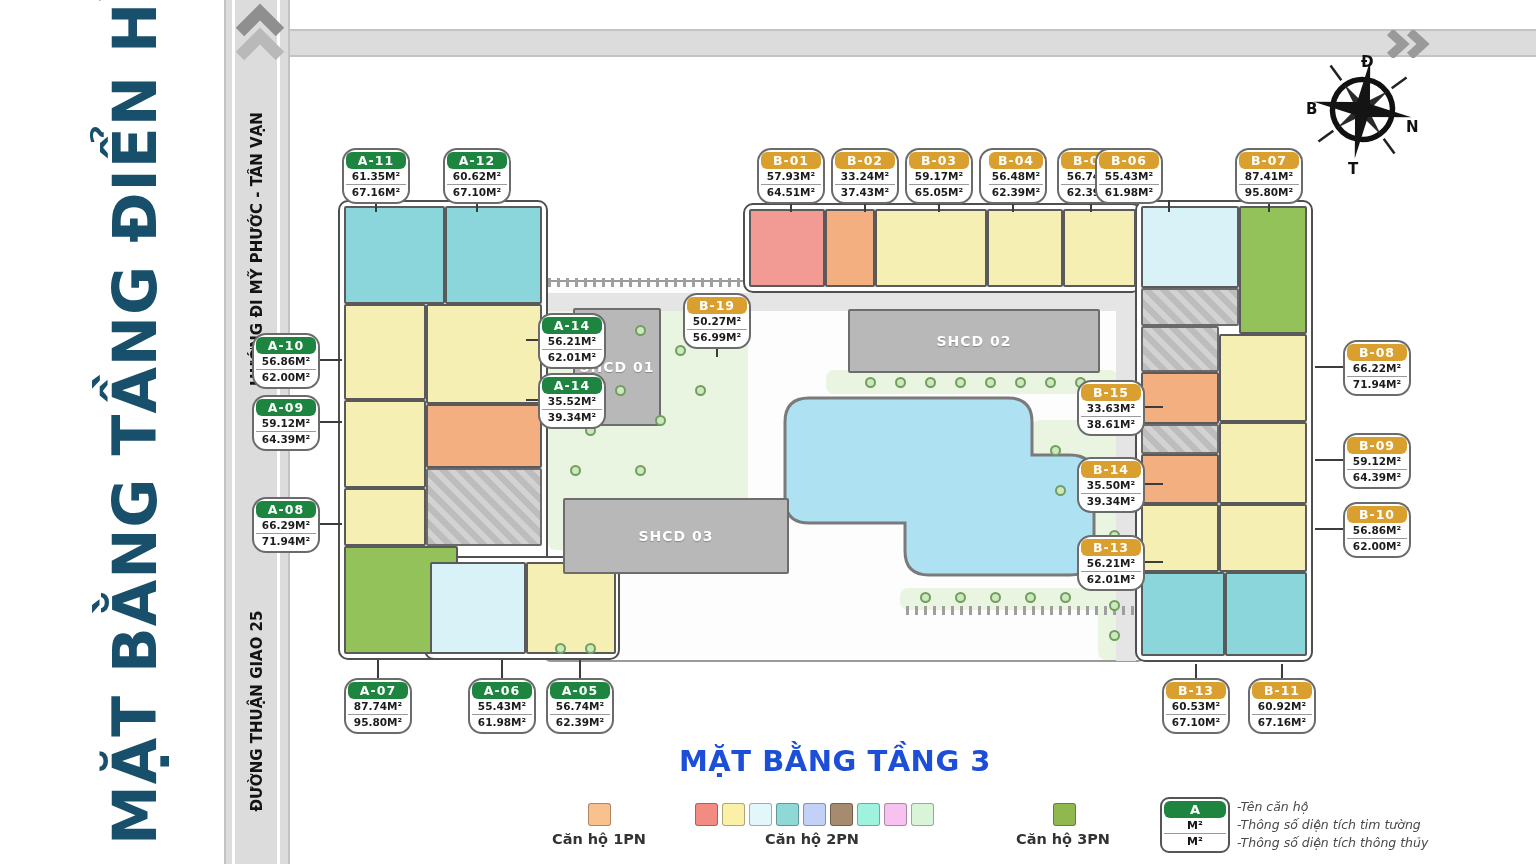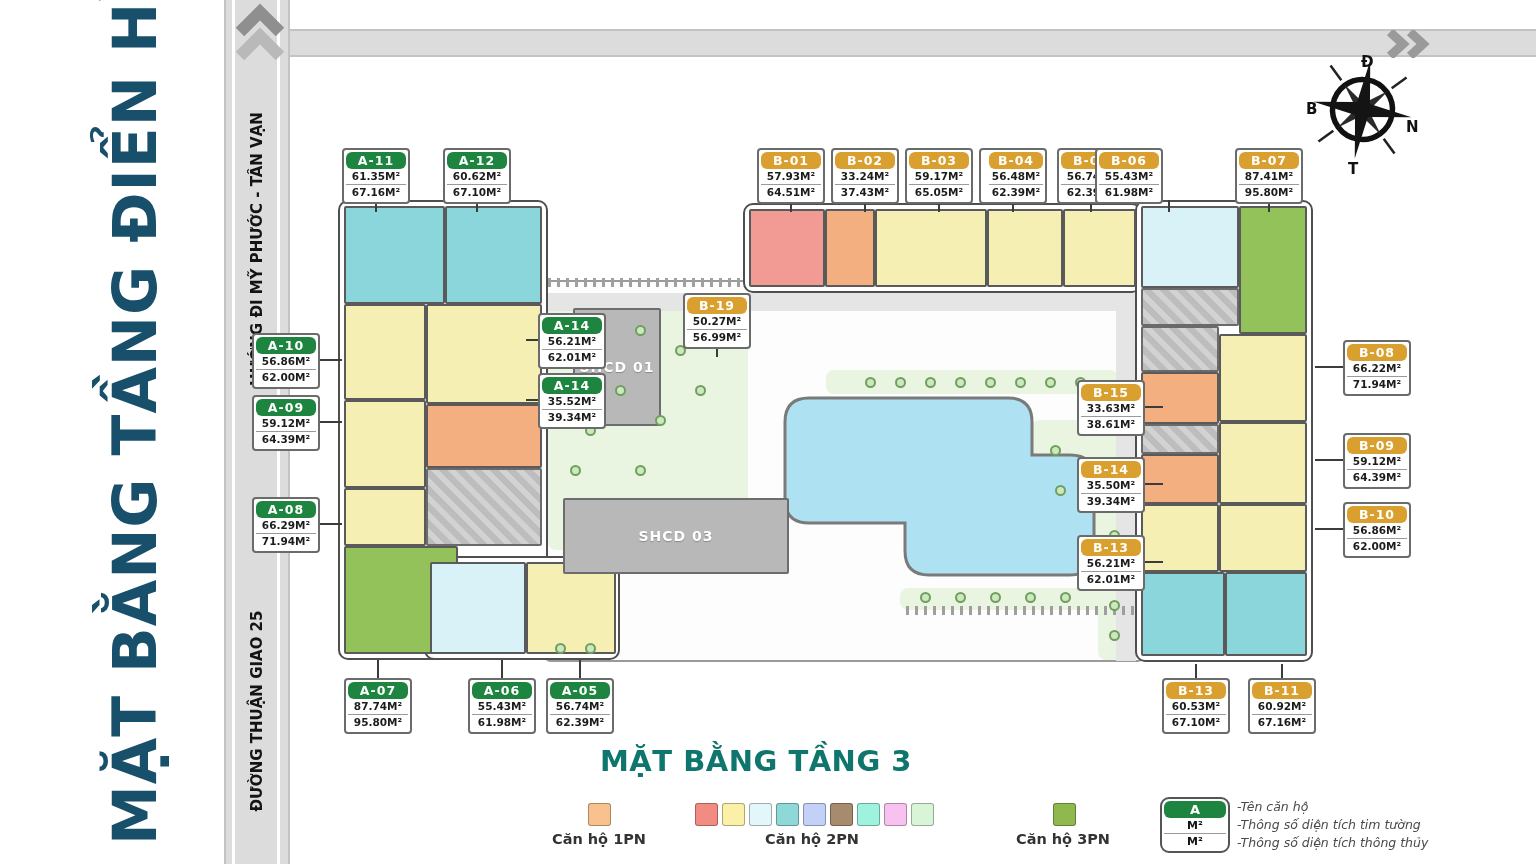--- a/index.html
+++ b/index.html
@@ -35,32 +35,32 @@
   .c-salmon{background:#F29B94}.c-green3{background:#93C25B}.c-cyanl{background:#D8F2F8}
   .core{background:repeating-linear-gradient(45deg,#bdbdbd 0 6px,#d2d2d2 6px 12px);
         border:2px solid #6a6a6a;z-index:6;border-radius:2px}
   .shcd{position:absolute;background:#b8b8b8;border:2px solid #6d6d6d;z-index:6;border-radius:2px;
         display:flex;align-items:center;justify-content:center;color:#fff;font-weight:bold;
         font-size:14px;letter-spacing:1px;text-shadow:0 1px 1px #888}
   .tree{position:absolute;width:11px;height:11px;border-radius:50%;background:#cde8bf;
         border:2px solid #6f9f5e;z-index:8}
 
   
-  .ulabel{position:absolute;width:68px;background:#fff;border:2px solid #6b6b6b;border-radius:4px;
+  .ulabel{position:absolute;width:68px;background:#fff;border:2px solid #6b6b6b;border-radius:14px;
           z-index:20;padding:2px}
   .ulabel .hd{border-radius:6px;color:#fff;font-weight:bold;font-size:12.5px;text-align:center;
               line-height:17px;height:17px;letter-spacing:1px}
   .hd.A{background:#1E8540}.hd.B{background:#D9A02F}
   .ulabel .v{font-size:10.5px;font-weight:bold;color:#1c1c1c;text-align:center;line-height:15px}
   .ulabel .v1{border-bottom:1px solid #9a9a9a}
   .lead{position:absolute;background:#3c3c3c;z-index:18}
 
   
-  .plantitle{left:600px;top:744px;width:470px;text-align:left;font-size:29px;font-weight:800;
-             color:#0f766e;z-index:10;letter-spacing:0.5px}
+  .plantitle{left:600px;top:744px;width:470px;text-align:center;font-size:29px;font-weight:800;
+             color:#1d4ed8;z-index:10;letter-spacing:0.5px}
   .legendlbl{position:absolute;top:831px;text-align:center;font-size:14.5px;font-weight:bold;
              color:#333;z-index:10}
   .sw{display:inline-block;width:23px;height:23px;border:1px solid rgba(0,0,0,.3);
       border-radius:3px;margin-right:4px;vertical-align:top}
   .keybox{left:1160px;top:797px;width:70px;background:#fff;border:2px solid #555;
           border-radius:9px;padding:2px;z-index:10}
   .keybox .kh{background:#1E8540;border-radius:6px;color:#fff;font-weight:bold;font-size:13px;
               text-align:center;line-height:17px;height:17px}
   .keybox .kr{font-size:11px;font-weight:bold;text-align:center;color:#111;line-height:15px}
   .keybox .kr1{border-bottom:1px solid #9a9a9a}
@@ -155,20 +155,21 @@
   <div class="core abs" style="left:1141px;top:424px;width:78px;height:30px"></div>
   <div class="blk c-orange" style="left:1141px;top:454px;width:78px;height:50px"></div>
   <div class="blk c-yellow" style="left:1141px;top:504px;width:78px;height:68px"></div>
   <div class="blk c-yellow" style="left:1219px;top:334px;width:88px;height:88px"></div>
   <div class="blk c-yellow" style="left:1219px;top:422px;width:88px;height:82px"></div>
   <div class="blk c-yellow" style="left:1219px;top:504px;width:88px;height:68px"></div>
   <div class="blk c-teal" style="left:1141px;top:572px;width:84px;height:84px"></div>
   <div class="blk c-teal" style="left:1225px;top:572px;width:82px;height:84px"></div>
 
   <div class="shcd" style="left:573px;top:308px;width:88px;height:118px">SHCD 01</div>
+  <div class="shcd" style="left:848px;top:309px;width:252px;height:64px">SHCD 02</div>
   <div class="shcd" style="left:563px;top:498px;width:226px;height:76px">SHCD 03</div>
 
   <div class="abs plantitle">MẶT BẰNG TẦNG 3</div>
 
   <div class="abs" style="left:588px;top:803px;z-index:10">
     <div class="sw" style="background: rgb(248, 193, 141);"></div>
   </div>
   <div class="legendlbl" style="left:544px;width:110px">Căn hộ 1PN</div>
   <div class="abs" style="left:695px;top:803px;z-index:10"><div class="sw" style="background: rgb(242, 139, 130);"></div><div class="sw" style="background: rgb(250, 240, 168);"></div><div class="sw" style="background: rgb(227, 247, 250);"></div><div class="sw" style="background: rgb(142, 216, 216);"></div><div class="sw" style="background: rgb(195, 209, 247);"></div><div class="sw" style="background: rgb(167, 139, 111);"></div><div class="sw" style="background: rgb(159, 242, 221);"></div><div class="sw" style="background: rgb(247, 194, 240);"></div><div class="sw" style="background: rgb(216, 245, 216);"></div></div>
   <div class="legendlbl" style="left:732px;width:160px">Căn hộ 2PN</div>

